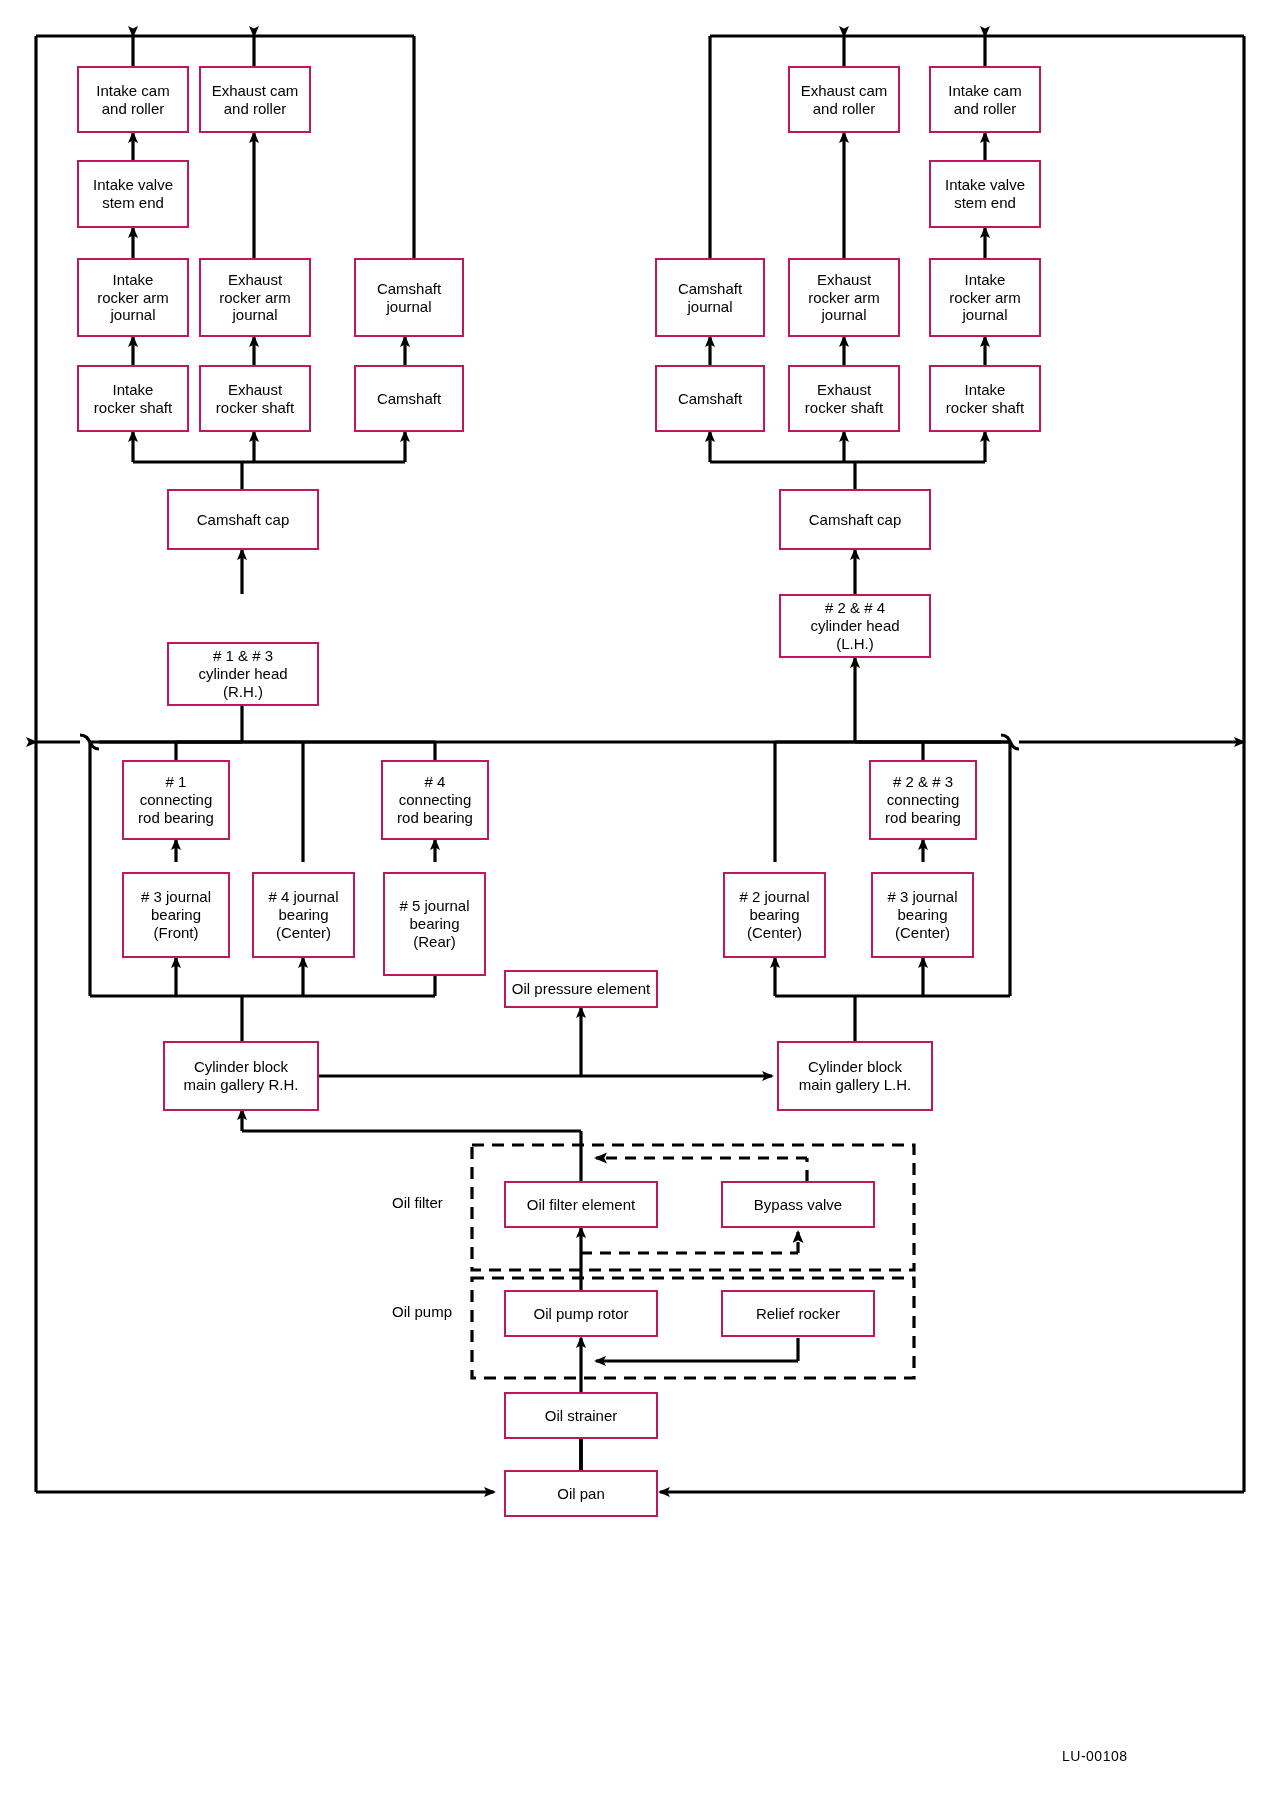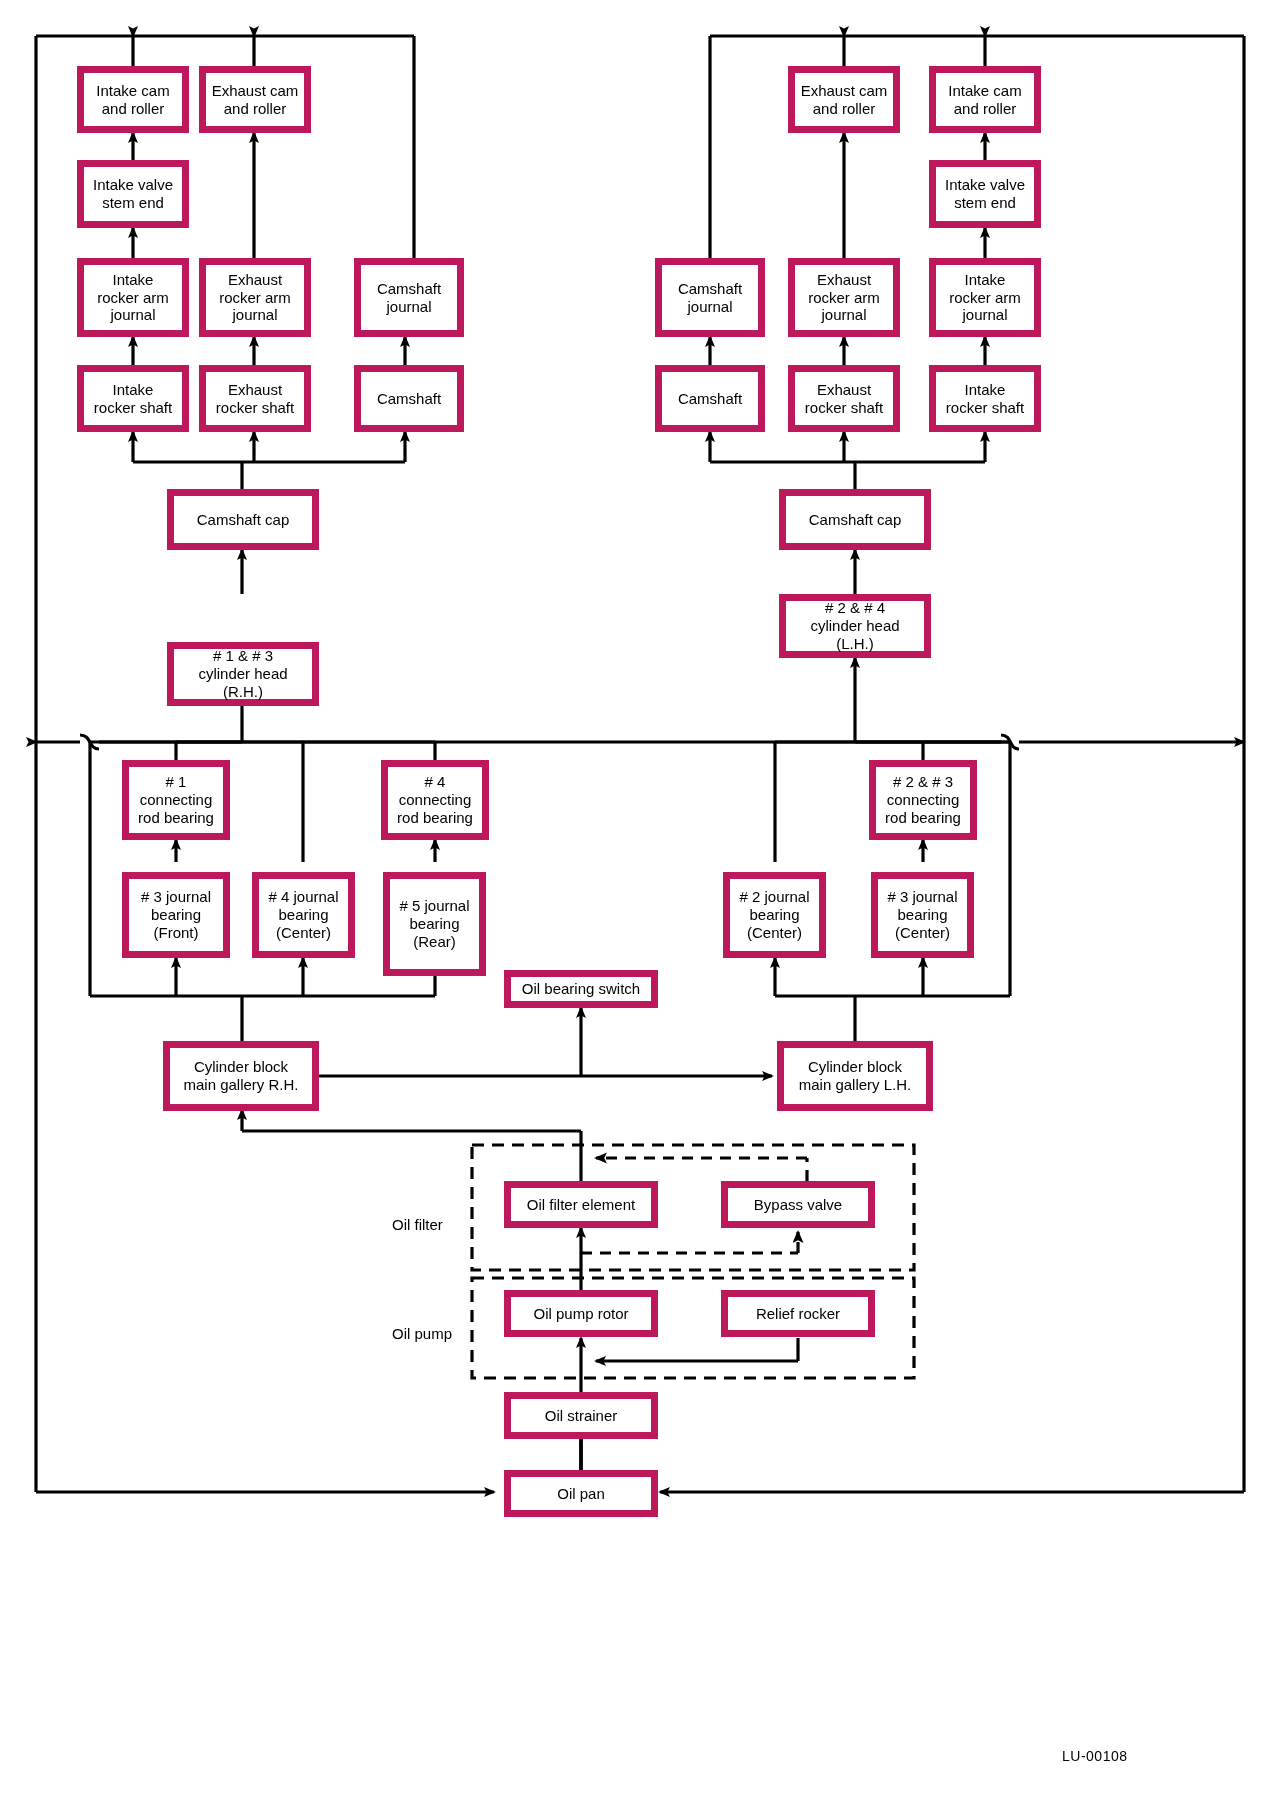--- a/index.html
+++ b/index.html
@@ -1,22 +1,22 @@
 <!DOCTYPE html>
 <html><head>
 <meta charset="utf-8">
 <style>
   html,body{margin:0;padding:0;background:#ffffff;}
   #page{position:relative;width:1280px;height:1810px;background:#fff;
         font-family:"Liberation Sans","DejaVu Sans",sans-serif;}
   svg{position:absolute;left:0;top:0;width:1280px;height:1810px;}
-  .nodebox{position:absolute;box-sizing:border-box;border:7px solid #be185d;background:#fff;
+  .nodebox{position:absolute;box-sizing:border-box;border:2px solid #be185d;background:#fff;
            display:flex;align-items:center;justify-content:center;text-align:center;
            font-size:15px;line-height:1.18;color:#000;white-space:pre-line;padding:2px 3px;}
-  .grouplabel{position:absolute;font-size:15px;color:#000;white-space:nowrap;margin-top:22px;}
+  .grouplabel{position:absolute;font-size:15px;color:#000;white-space:nowrap;}
   .figcode{position:absolute;font-size:14px;letter-spacing:.5px;color:#000;}
 </style>
 </head>
 <body>
 
 <div id="page">
 
   <svg viewBox="0 0 1280 1810">
     <defs>
       <marker id="ah" markerWidth="12" markerHeight="12" refX="10" refY="5" orient="auto" markerUnits="userSpaceOnUse">
@@ -223,21 +223,21 @@
   <div class="nodebox" style="left:383px;top:872px;width:103px;height:104px;"># 5 journal
 bearing
 (Rear)</div>
   <div class="nodebox" style="left:723px;top:872px;width:103px;height:86px;"># 2 journal
 bearing
 (Center)</div>
   <div class="nodebox" style="left:871px;top:872px;width:103px;height:86px;"># 3 journal
 bearing
 (Center)</div>
 
-  <div class="nodebox" style="left:504px;top:970px;width:154px;height:38px;">Oil bearing switch</div>
+  <div class="nodebox" style="left:504px;top:970px;width:154px;height:38px;">Oil pressure element</div>
   <div class="nodebox" style="left:163px;top:1041px;width:156px;height:70px;">Cylinder block
 main gallery R.H.</div>
   <div class="nodebox" style="left:777px;top:1041px;width:156px;height:70px;">Cylinder block
 main gallery L.H.</div>
 
   <div class="grouplabel" style="left:392px;top:1194px;">Oil filter</div>
   <div class="grouplabel" style="left:392px;top:1303px;">Oil pump</div>
 
   <div class="nodebox" style="left:504px;top:1181px;width:154px;height:47px;">Oil filter element</div>
   <div class="nodebox" style="left:721px;top:1181px;width:154px;height:47px;">Bypass valve</div>

